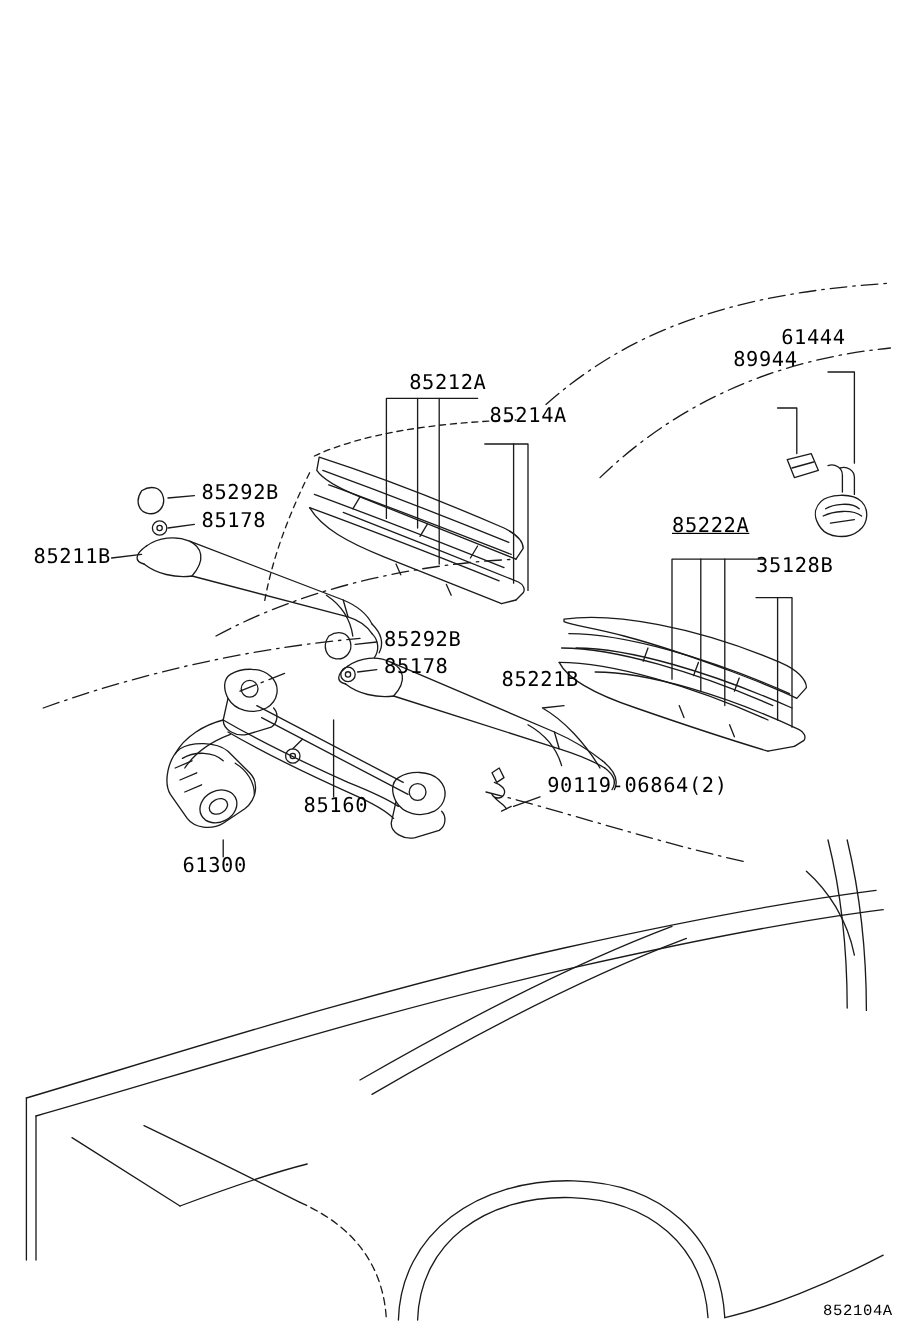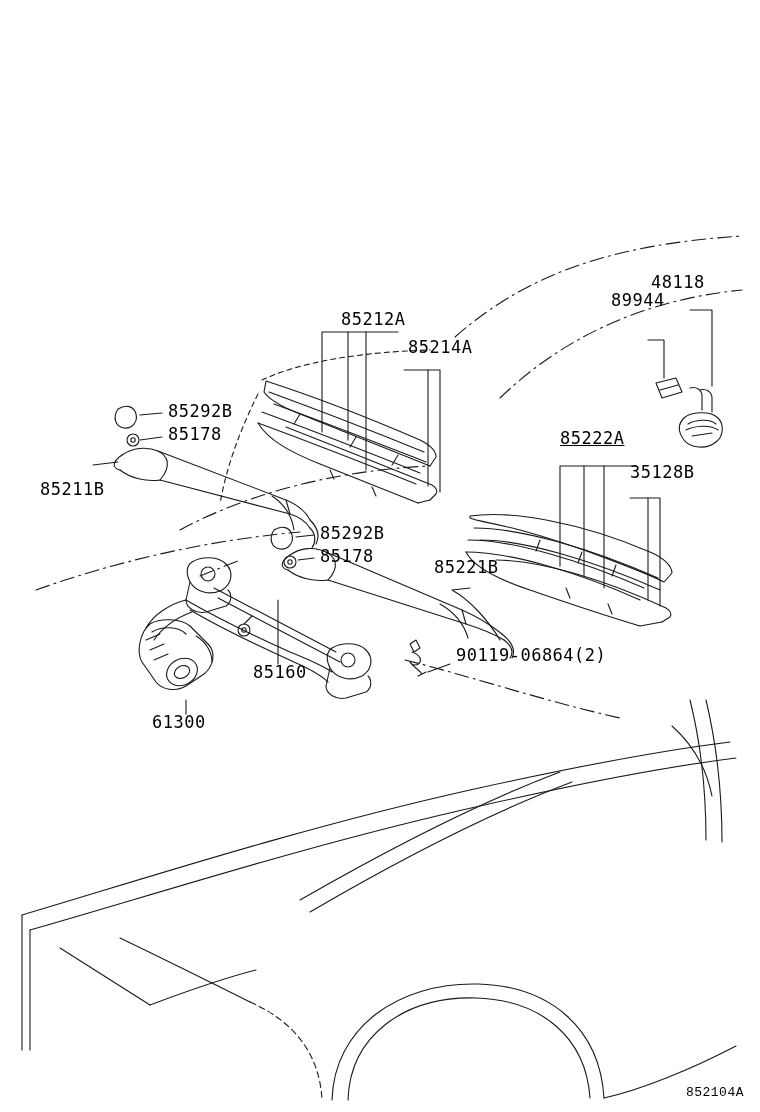--- a/index.html
+++ b/index.html
@@ -232,29 +232,29 @@
         <path d="M660 498 L 660 606 M630 498 L 660 498"></path>
         <path d="M648 498 L 648 600"></path>
       </g>
 
       <path d="M258 394 C 240 430, 226 468, 220 504" stroke-dasharray="5,4"></path>
     </g>
   </svg>
 
   <div class="part-label" style="left:341px; top:313px; transform:translateY(-100%);margin-top:16px;">85212A</div>
   <div class="part-label" style="left:408px; top:357px; transform:translateY(-100%);">85214A</div>
-  <div class="part-label" style="left:651px; top:292px; transform:translateY(-100%);">48118</div>
+  <div class="part-label" style="left:651px; top:292px; transform:translateY(-100%);">61444</div>
   <div class="part-label" style="left:611px; top:310px; transform:translateY(-100%);">89944</div>
   <div class="part-label" style="left:168px; top:411px; transform:translateY(-50%);">85292B</div>
   <div class="part-label" style="left:168px; top:434px; transform:translateY(-50%);">85178</div>
-  <div class="part-label" style="left:28px; top:489px; transform:translateY(-50%);margin-left:12px;">85211B</div>
+  <div class="part-label" style="left:28px; top:464px; transform:translateY(-50%);">85211B</div>
   <div class="part-label" style="left:560px; top:448px; transform:translateY(-100%);text-decoration:underline;">85222A</div>
   <div class="part-label" style="left:630px; top:482px; transform:translateY(-100%);">35128B</div>
   <div class="part-label" style="left:320px; top:533px; transform:translateY(-50%);">85292B</div>
   <div class="part-label" style="left:320px; top:556px; transform:translateY(-50%);">85178</div>
-  <div class="part-label" style="left:418px; top:567px; transform:translateY(-50%);margin-left:16px;">85221B</div>
+  <div class="part-label" style="left:418px; top:567px; transform:translateY(-50%);">85221B</div>
   <div class="part-label" style="left:456px; top:655px; transform:translateY(-50%);">90119-06864(2)</div>
   <div class="part-label" style="left:253px; top:672px; transform:translateY(-50%);">85160</div>
   <div class="part-label" style="left:152px; top:722px; transform:translateY(-50%);">61300</div>
 
   <div id="figure-code">852104A</div>
 
 </div>
 
 </body></html>

